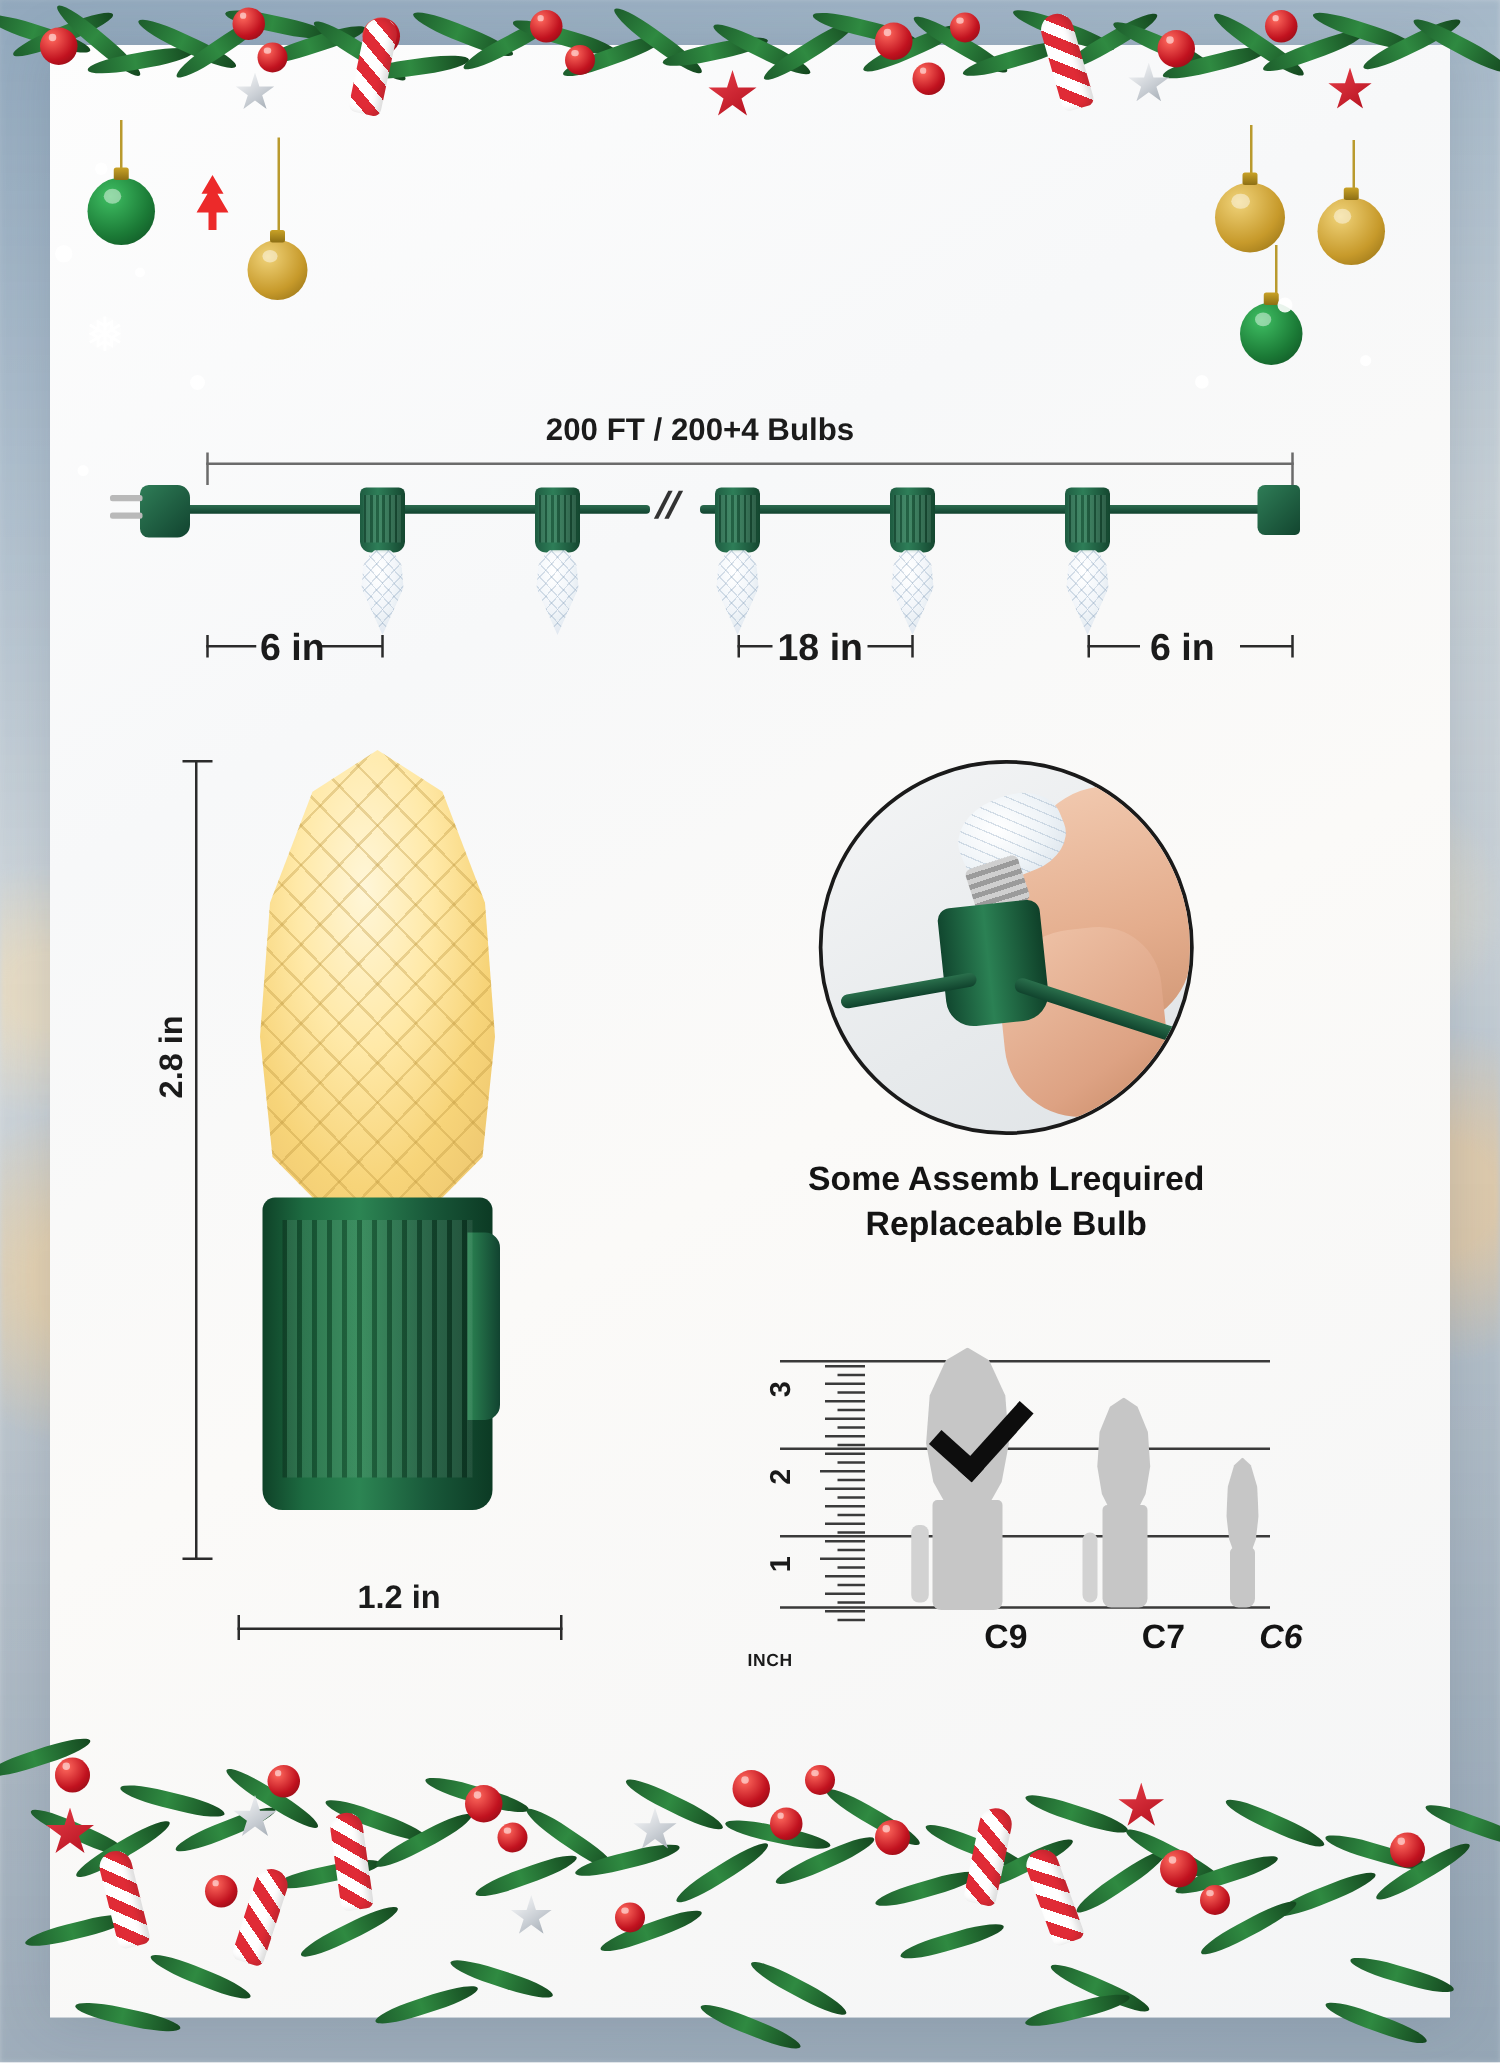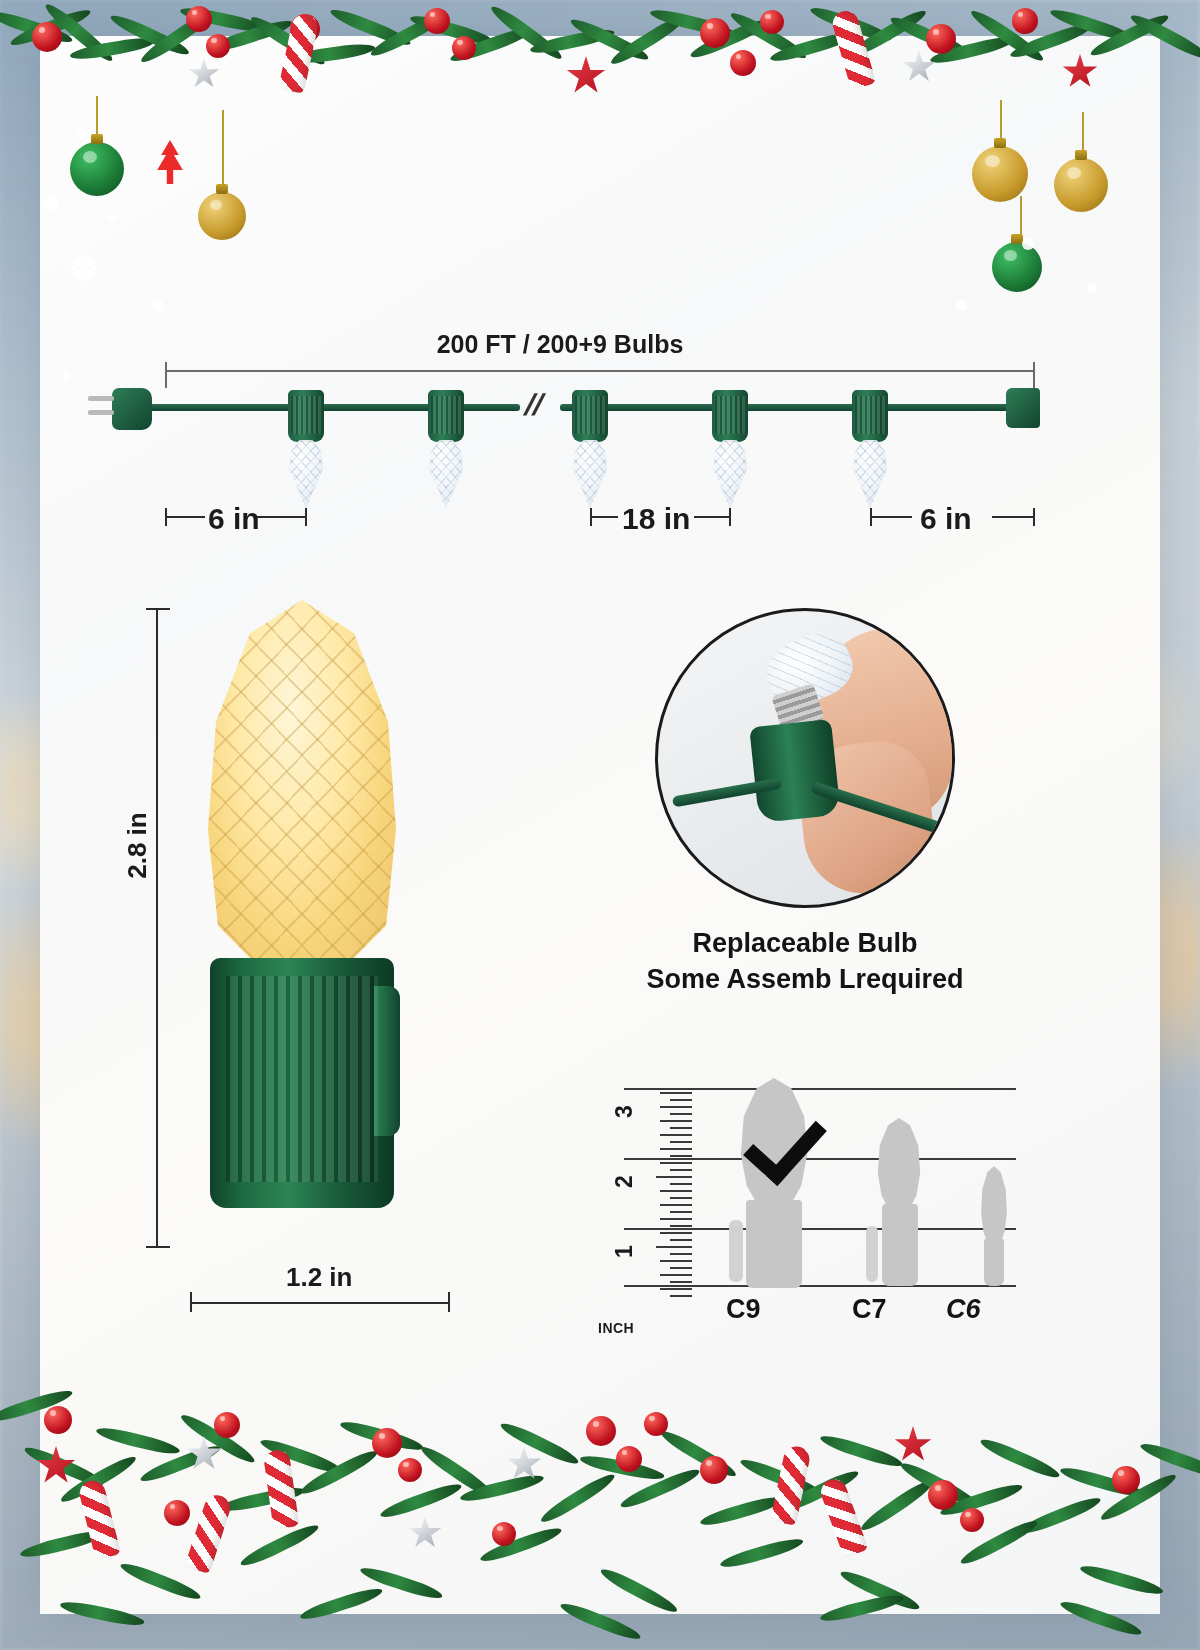--- a/index.html
+++ b/index.html
@@ -200,34 +200,34 @@
     clip-path: polygon(50% 0%, 74% 8%, 92% 30%, 96% 60%, 88% 84%, 72% 100%, 28% 100%, 12% 84%, 4% 60%, 8% 30%, 26% 8%);
   }
   .sil-base{background:#c6c6c6;border-radius:4px 4px 7px 7px;}
   .sil-clip{position:absolute;background:#d2d2d2;border-radius:6px;}
   .check{
     position:absolute;width:74px;height:46px;
     border-left:15px solid #0d0d0d;border-bottom:15px solid #0d0d0d;
     transform:rotate(-48deg);
   }
   .cmp-label{
-    position:absolute;font-size:27px;font-weight:bold;color:#141414;text-align:left;
+    position:absolute;font-size:27px;font-weight:bold;color:#141414;text-align:right;
   }
 </style>
 </head>
 <body>
 
 <div class="page">
   <div class="bg-blur"></div>
 
   <div class="card"></div>
 
 
   <div class="string-wrap">
-    <div class="len-label">200 FT / 200+9 Bulbs</div>
+    <div class="len-label">200 FT / 200+4 Bulbs</div>
 
     <div class="span-line" style="left:105px; top:40px; width:870px;"></div>
     <div class="span-tick" style="left:105px; top:32px; height:26px;"></div>
     <div class="span-tick" style="left:973px; top:32px; height:26px;"></div>
 
     <div class="wire" style="left:80px; top:74px; width:380px;"></div>
     <div class="wire" style="left:500px; top:74px; width:480px;"></div>
 
     <div class="plug" style="left:52px; top:58px;"></div>
     <div class="prong" style="left:28px; top:66px;"></div>
@@ -292,22 +292,22 @@
     <div class="finger"></div>
     <div class="finger2"></div>
     <div class="cir-bulb"></div>
     <div class="cir-screw"></div>
     <div class="cir-socket"></div>
     <div class="cir-wire"></div>
     <div class="cir-wire2"></div>
   </div>
 
   <div class="cap-text">
+    <div>Some Assemb Lrequired</div>
     <div>Replaceable Bulb</div>
-    <div>Some Assemb Lrequired</div>
   </div>
 
   <div class="compare">
 
     <div class="cmp-line" style="top:18px;"></div>
     <div class="cmp-line" style="top:88px;"></div>
     <div class="cmp-line" style="top:158px;"></div>
     <div class="cmp-line" style="top:215px;"></div>
 
     <div class="cmp-num" style="left:22px; top:28px;">3</div>

